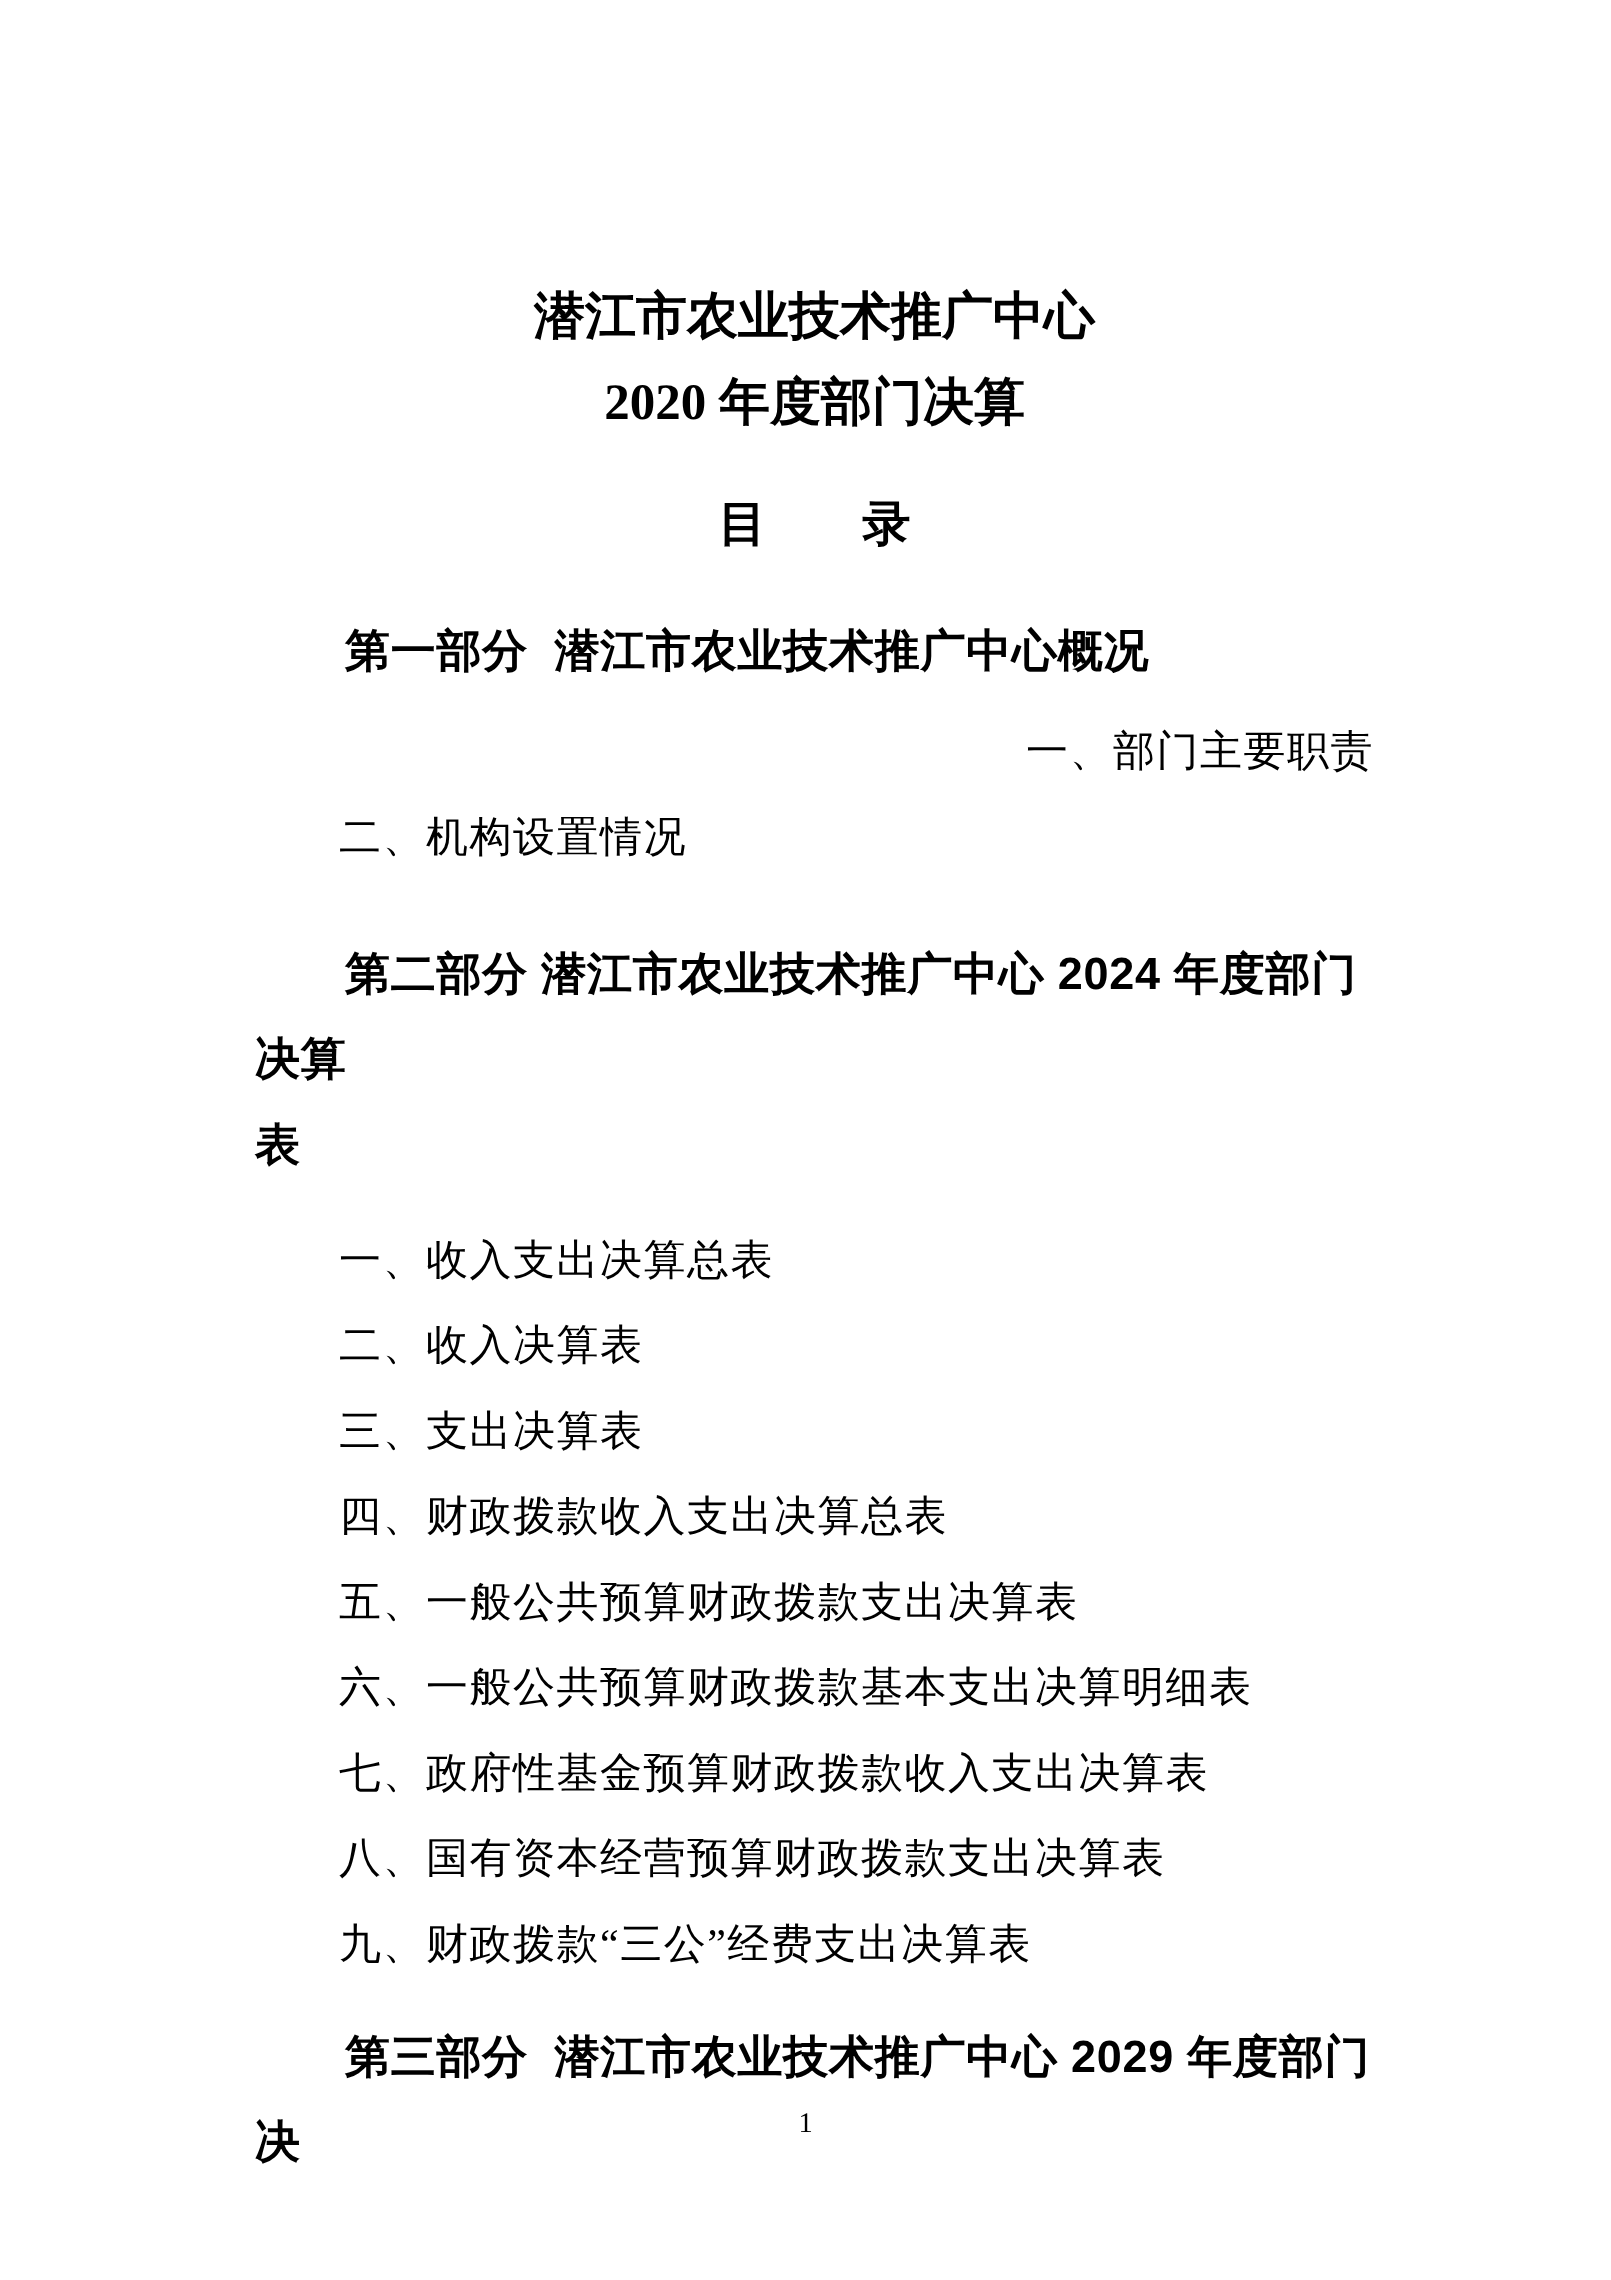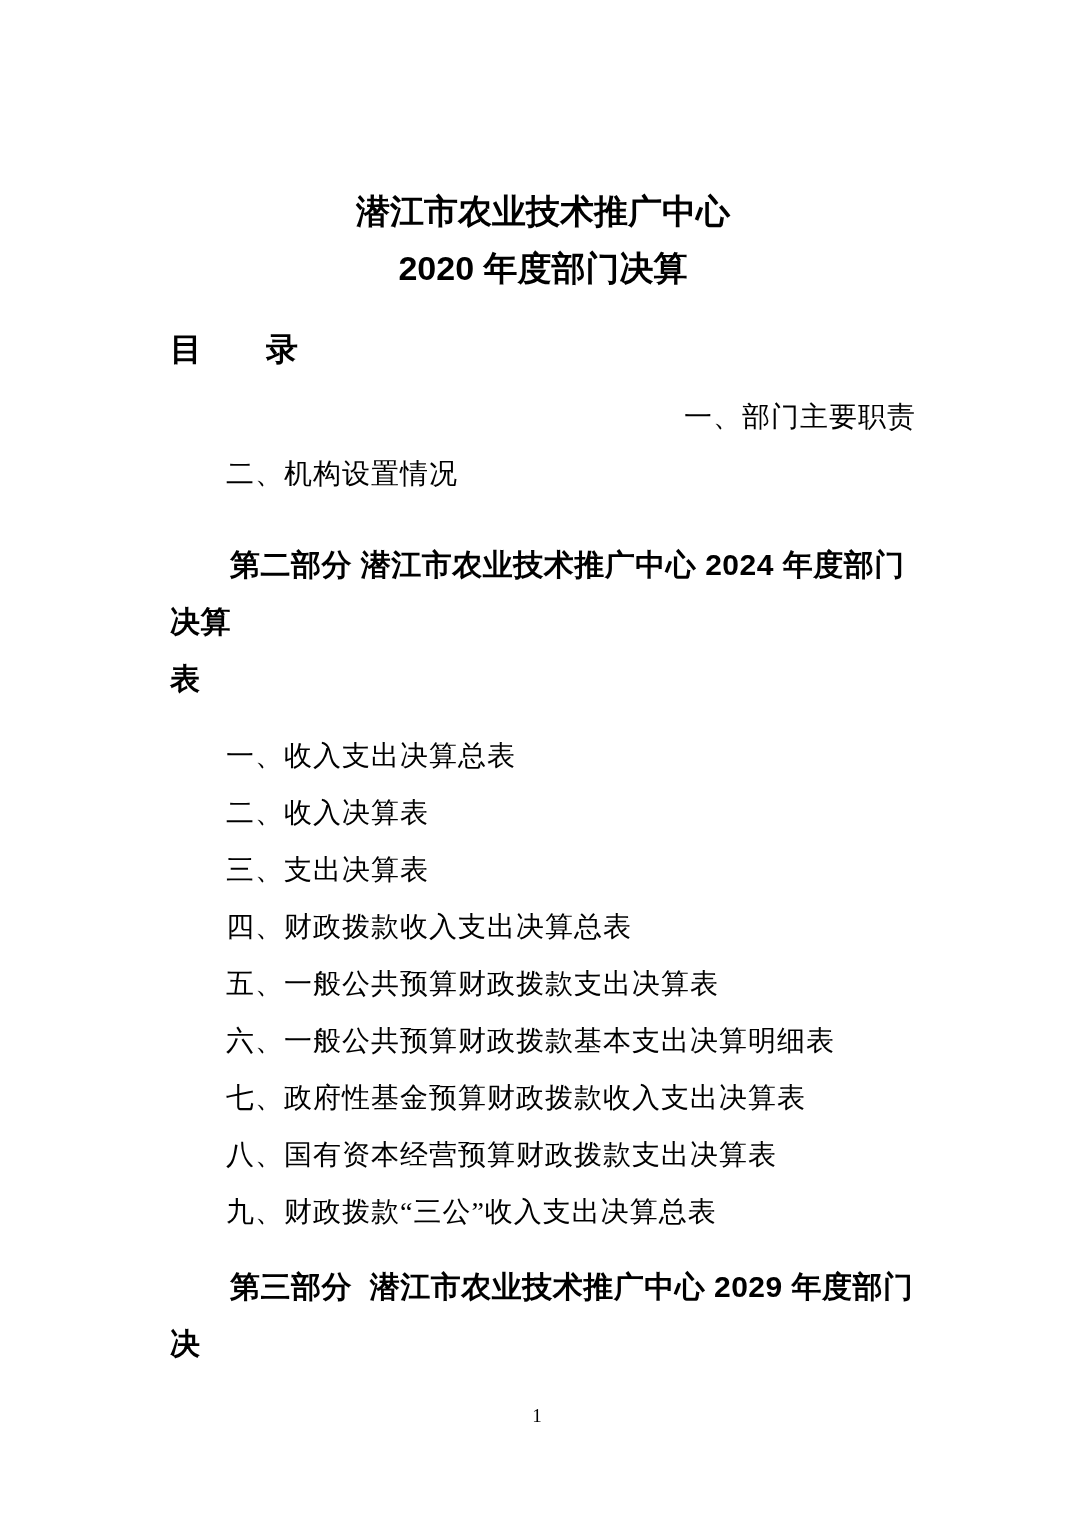--- a/index.html
+++ b/index.html
@@ -26,26 +26,26 @@
   }
   .line {
     line-height: 57px;
     white-space: pre-wrap;
     margin: 0;
   }
   .doc-title {
     font-size: 34px;
     font-weight: bold;
     text-align: center;
-    font-family: Liberation Sans, sans-serif;
+    font-family: Liberation Serif, serif;
   }
   .toc-title {
     font-size: 32px;
     font-weight: bold;
-    text-align: left;
+    text-align: center;
     margin-top: 24px;
     font-family: "Liberation Serif", "DejaVu Serif", serif;
   }
   .section-heading {
     font-size: 30px;
     font-weight: bold;
     font-family: "Liberation Sans", "DejaVu Sans", sans-serif;
     letter-spacing: 0.5px;
   }
   .indent {
@@ -79,20 +79,21 @@
 
 <div class="page">
   <div class="content">
 
     <div class="line doc-title">潜江市农业技术推广中心</div>
 
     <div class="line doc-title">2020 年度部门决算</div>
 
     <div class="line toc-title">目　　录</div>
 
+    <div class="line section-heading indent sh-1">第一部分  潜江市农业技术推广中心概况</div>
 
     <div class="line toc-item first-item-p1">一、部门主要职责</div>
 
     <div class="line toc-item">二、机构设置情况</div>
 
     <div class="line section-heading indent sh-2">第二部分 潜江市农业技术推广中心 2024 年度部门决算</div>
 
     <div class="line section-heading">表</div>
 
     <div class="line toc-item first-item-p2">一、收入支出决算总表</div>
@@ -104,20 +105,20 @@
     <div class="line toc-item">四、财政拨款收入支出决算总表</div>
 
     <div class="line toc-item">五、一般公共预算财政拨款支出决算表</div>
 
     <div class="line toc-item">六、一般公共预算财政拨款基本支出决算明细表</div>
 
     <div class="line toc-item">七、政府性基金预算财政拨款收入支出决算表</div>
 
     <div class="line toc-item">八、国有资本经营预算财政拨款支出决算表</div>
 
-    <div class="line toc-item">九、财政拨款“三公”收入支出决算总表</div>
+    <div class="line toc-item">九、财政拨款“三公”经费支出决算表</div>
 
     <div class="line section-heading indent sh-3">第三部分  潜江市农业技术推广中心 2029 年度部门决</div>
 
   </div>
 
   <div class="page-number">1</div>
 </div>
 
 </body></html>

